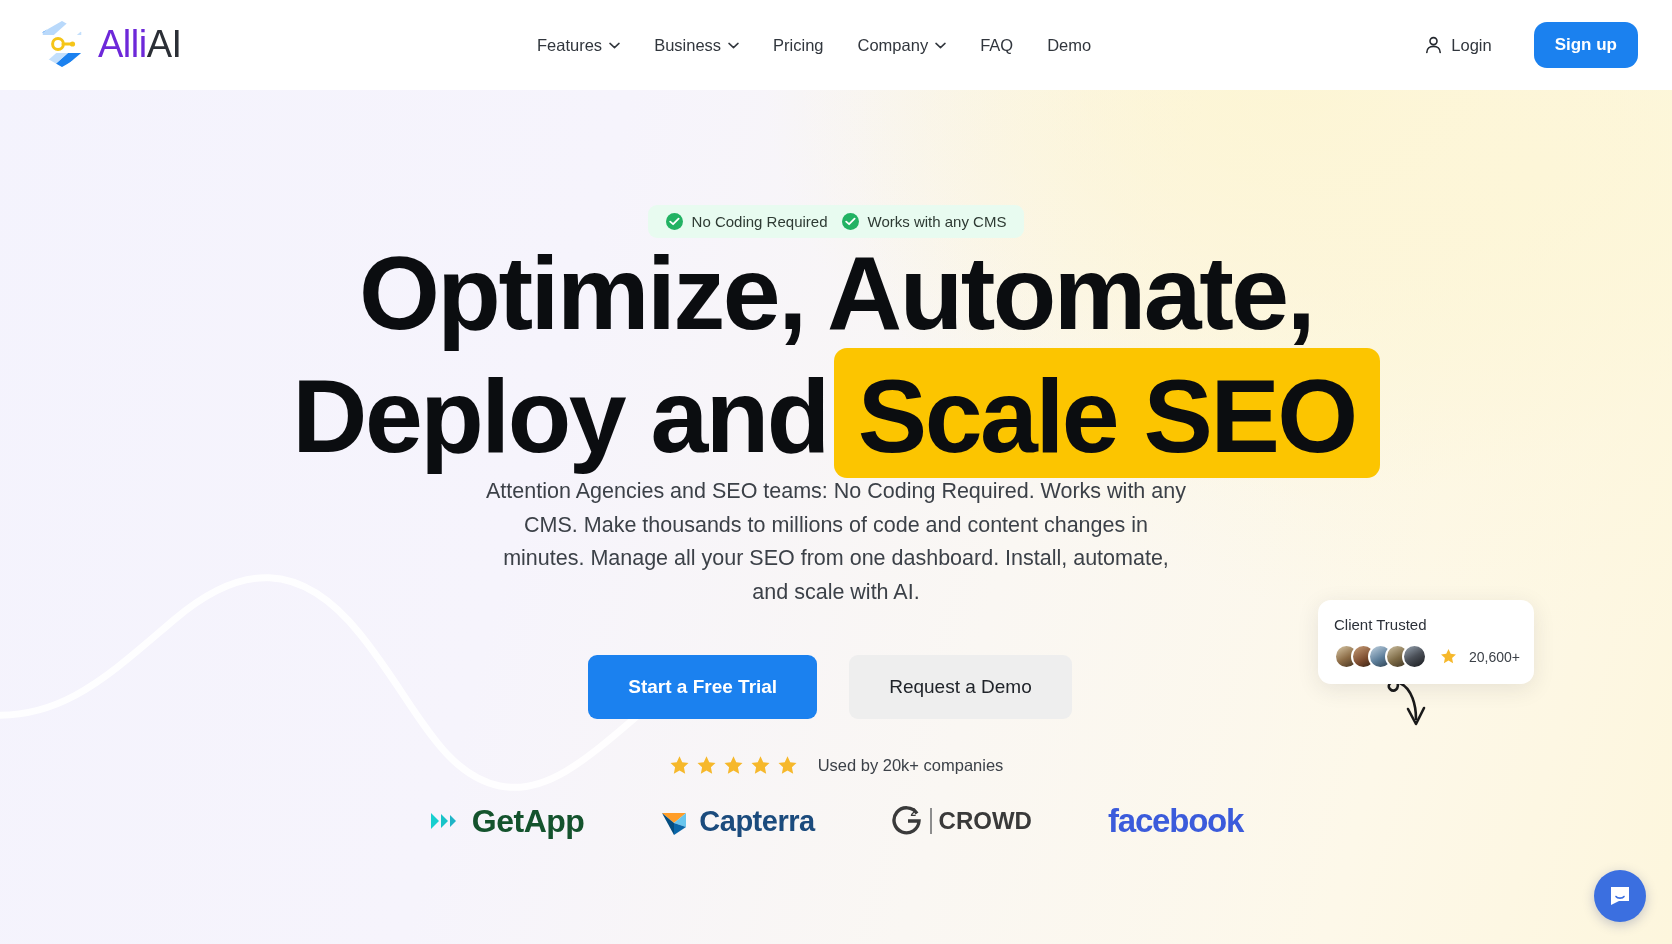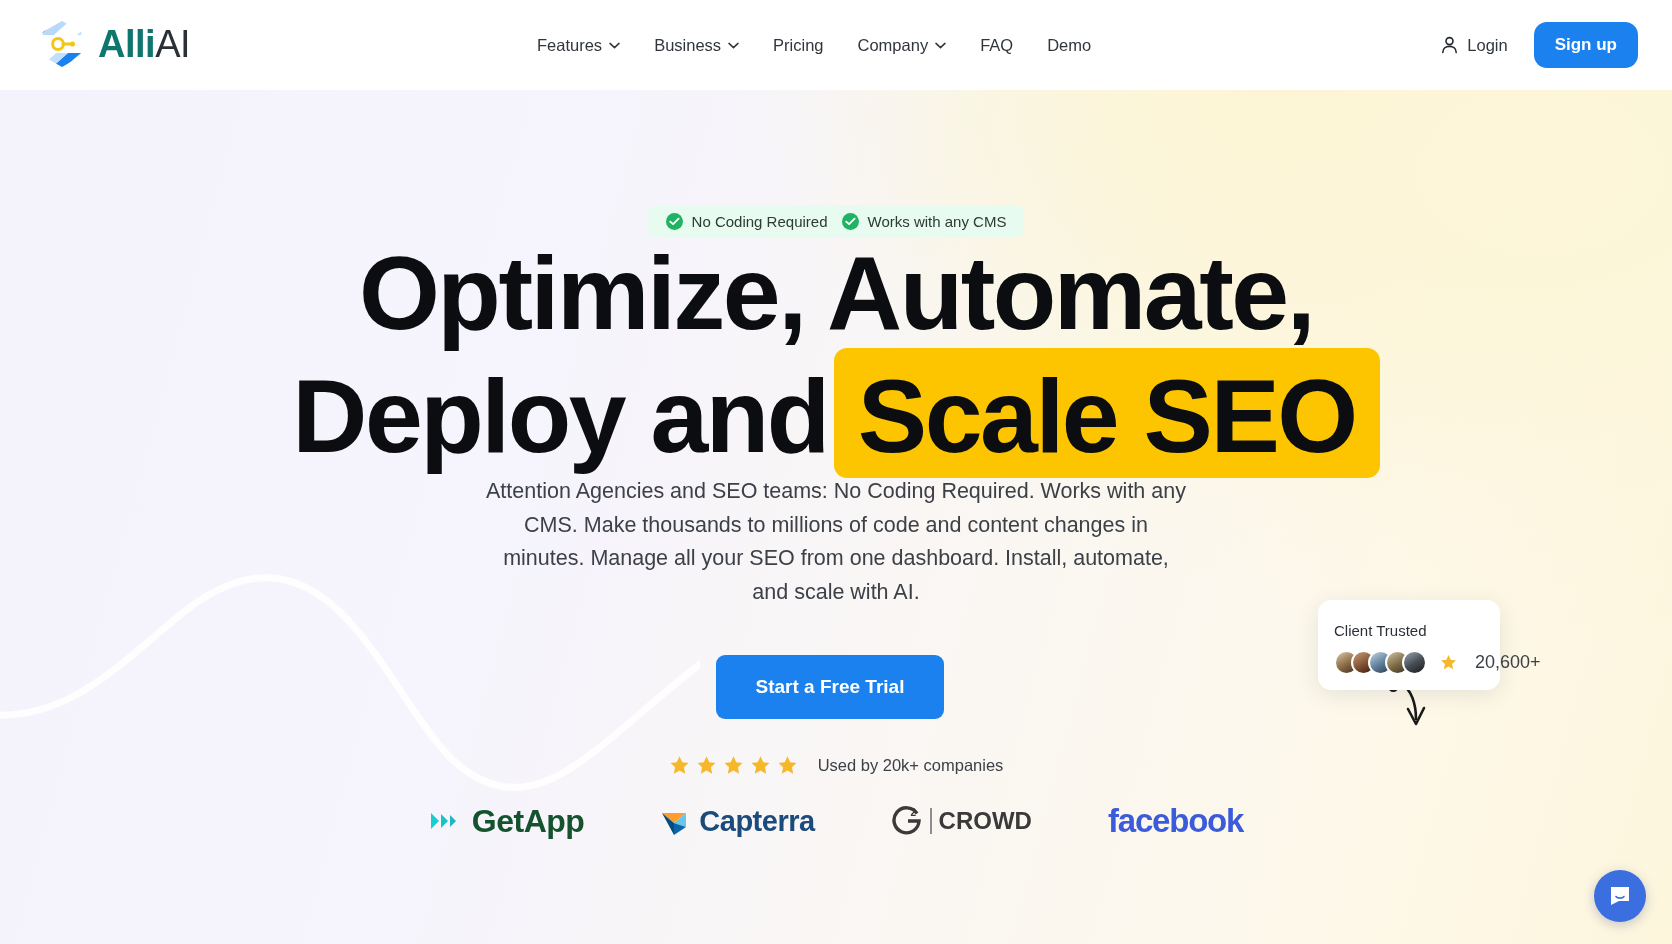--- a/index.html
+++ b/index.html
@@ -49,21 +49,21 @@
     gap: 10px;
     cursor: pointer;
   }
   .logo-mark { width: 52px; height: 52px; display: block; }
   .logo-text {
     font-size: 38px;
     letter-spacing: -0.5px;
     line-height: 1;
     white-space: nowrap;
   }
-  .logo-text .b { font-weight: 700; color: #0f766e; }
+  .logo-text .b { font-weight: 400; color: #6d28d9; }
   .logo-text .l { font-weight: 400; color: #2b2f36; }
 
   .nav {
     position: absolute;
     left: 520px; top: 0;
     height: 90px;
     display: flex;
     align-items: center;
     gap: 0px;
   }
@@ -78,21 +78,21 @@
     white-space: nowrap;
   }
   .chev { display: inline-block; width: 11px; height: 7px; }
 
   .header-right {
     position: absolute;
     right: 34px; top: 0;
     height: 90px;
     display: flex;
     align-items: center;
-    gap: 26px;
+    gap: 42px;
   }
   .login-link {
     display: flex;
     align-items: center;
     gap: 9px;
     font-size: 16.5px;
     color: #31363d;
     cursor: pointer;
     white-space: nowrap;
   }
@@ -237,25 +237,25 @@
     justify-content: center;
     gap: 76px;
   }
   .logo-item { display: flex; align-items: center; gap: 9px; }
   .logo-label { white-space: nowrap; }
 
   
   .trust-card {
     position: absolute;
     left: 1318px; top: 510px;
-    width: 182px;
+    width: 216px;
     background: #ffffff;
     border-radius: 13px;
     box-shadow: 0 5px 22px rgba(35,38,60,0.10);
-    padding: 22px 16px 15px 16px;
+    padding: 16px 16px 15px 16px;
     z-index: 15;
   }
   .trust-title {
     font-size: 15px;
     color: #2b3038;
     margin-bottom: 11px;
     white-space: nowrap;
   }
   .trust-body {
     display: flex;
@@ -268,22 +268,22 @@
     border-radius: 50%;
     border: 2px solid #ffffff;
     margin-left: -8px;
     flex: 0 0 auto;
     background-size: cover;
   }
   .avatar:first-child { margin-left: 0; }
   .trust-count {
     display: flex;
     align-items: center;
-    gap: 18px;
-    font-size: 18px;
+    gap: 12px;
+    font-size: 14px;
     color: #3c4148;
     white-space: nowrap;
   }
   .arrow-doodle {
     position: absolute;
     left: 1350px; top: 573px;
     width: 90px; height: 72px;
     z-index: 14;
     pointer-events: none;
   }
@@ -415,20 +415,21 @@
 
   <h1 class="headline">
     <span class="line">Optimize, Automate,</span>
     <span class="line"><span>Deploy and</span><span class="hl-mark">Scale SEO</span></span>
   </h1>
 
   <p class="subtext">Attention Agencies and SEO teams: No Coding Required. Works with any CMS. Make thousands to millions of code and content changes in minutes. Manage all your SEO from one dashboard. Install, automate, and scale with AI.</p>
 
   <div class="cta-row">
     <button class="btn-primary">Start a Free Trial</button>
+    <button class="btn-secondary">Request a Demo</button>
   </div>
 
   <div class="rating-row">
     <div class="stars">
       <svg width="21" height="21" viewBox="0 0 20 20">
           <path d="M10 1.1 L12.6 6.8 L18.8 7.5 L14.2 11.7 L15.4 17.9 L10 14.8 L4.6 17.9 L5.8 11.7 L1.2 7.5 L7.4 6.8 Z" fill="#f6b82b"></path>
         </svg>
       <svg width="21" height="21" viewBox="0 0 20 20">
           <path d="M10 1.1 L12.6 6.8 L18.8 7.5 L14.2 11.7 L15.4 17.9 L10 14.8 L4.6 17.9 L5.8 11.7 L1.2 7.5 L7.4 6.8 Z" fill="#f6b82b"></path>
         </svg>

